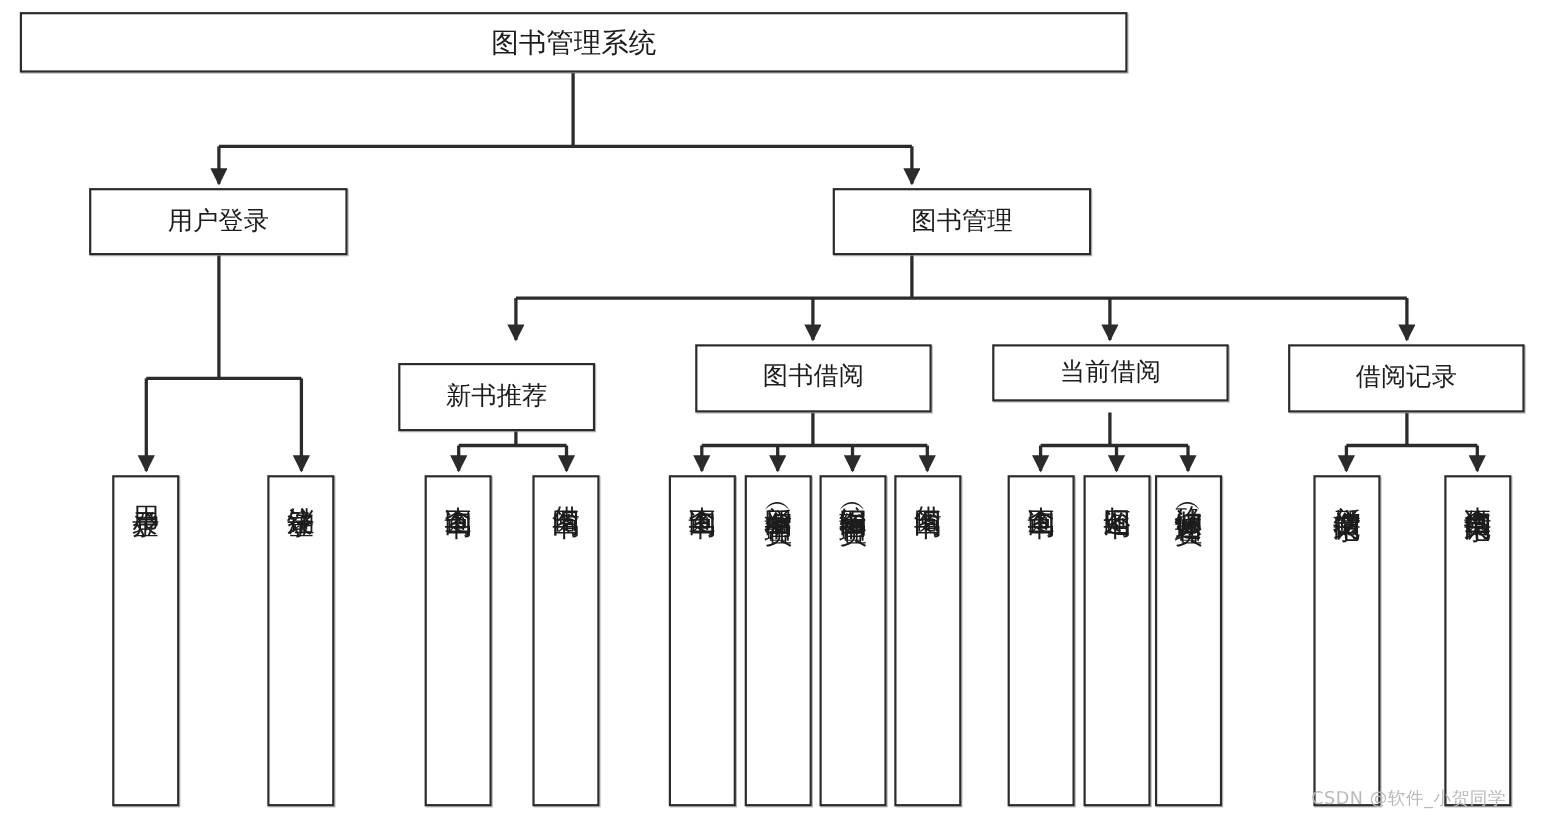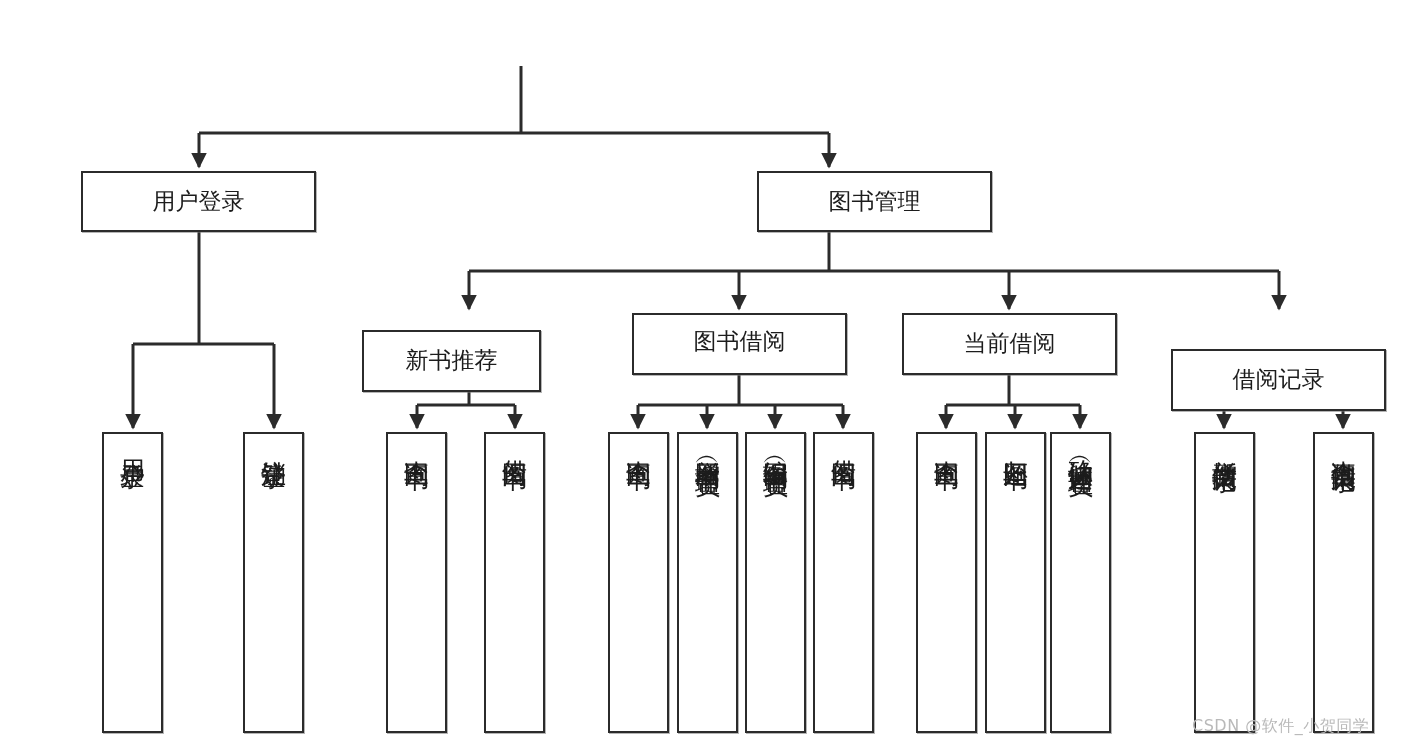--- a/index.html
+++ b/index.html
@@ -119,38 +119,41 @@
       <path d="M 1015 405 L 1015 428" marker-end="url(#arrow)"></path>
       <path d="M 1080 405 L 1080 428" marker-end="url(#arrow)"></path>
 
       <path d="M 1279 375 L 1279 405"></path>
       <path d="M 1224 405 L 1343 405"></path>
       <path d="M 1224 405 L 1224 428" marker-end="url(#arrow)"></path>
       <path d="M 1343 405 L 1343 428" marker-end="url(#arrow)"></path>
     </g>
   </svg>
 
+  <div class="node root" style="left:18px; top:11px; width:1007px; height:55px;">
+    <span class="label">图书管理系统</span>
+  </div>
 
   <div class="node hbox" style="left:81px; top:171px; width:235px; height:61px;">
     <span class="label">用户登录</span>
   </div>
   <div class="node hbox" style="left:711px; top:171px; width:235px; height:61px;margin-left:46px;">
     <span class="label">图书管理</span>
   </div>
 
   <div class="node hbox" style="left:362px; top:330px; width:179px; height:62px;align-items:center;">
     <span class="label">新书推荐</span>
   </div>
   <div class="node hbox" style="left:632px; top:313px; width:215px; height:62px;font-family:Liberation Mono, monospace;">
     <span class="label">图书借阅</span>
   </div>
-  <div class="node hbox" style="left:902px; top:313px; width:215px; height:62px;">
+  <div class="node hbox" style="left:902px; top:313px; width:215px; height:52px;">
     <span class="label">当前借阅</span>
   </div>
-  <div class="node hbox" style="left:1171px; top:313px; width:215px; height:62px;margin-top:36px;">
+  <div class="node hbox" style="left:1171px; top:313px; width:215px; height:62px;">
     <span class="label">借阅记录</span>
   </div>
 
   <div class="node leaf" style="left:102px; top:432px; width:61px; height:301px;">
     <span class="label">用户登录</span>
   </div>
   <div class="node leaf" style="left:243px; top:432px; width:61px; height:301px;">
     <span class="label">注销登录</span>
   </div>
 

